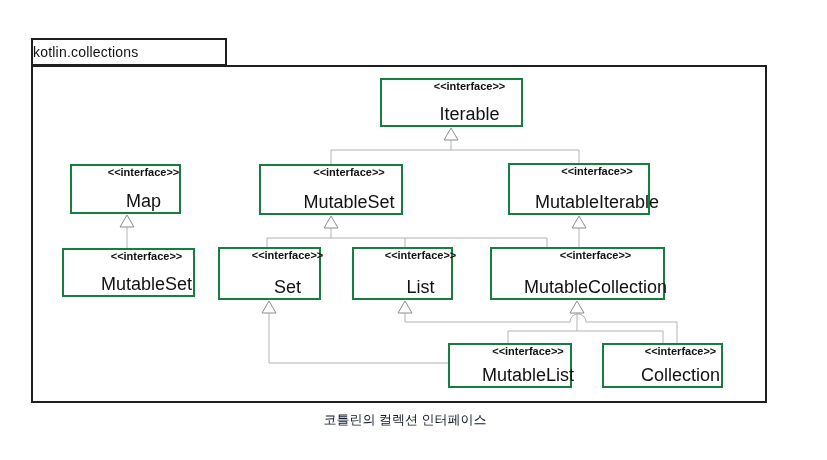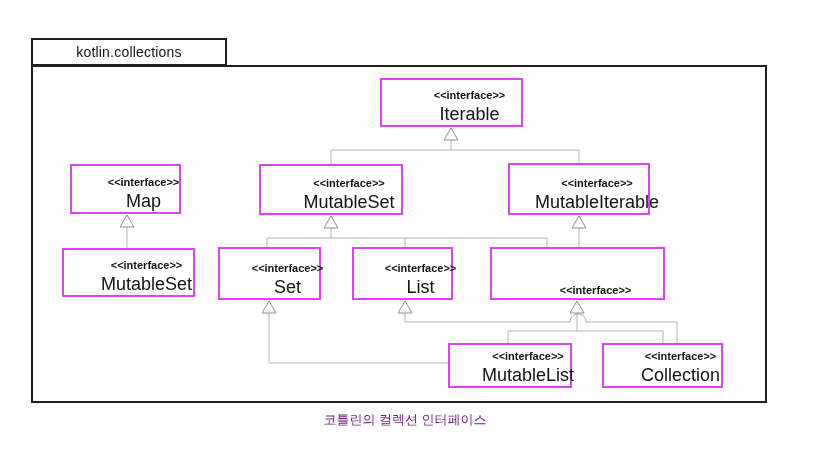--- a/index.html
+++ b/index.html
@@ -4,38 +4,38 @@
 <style>
   html,body{margin:0;padding:0;background:#ffffff;}
   body{
     width:827px;height:460px;position:relative;overflow:hidden;
     font-family:"Liberation Sans","DejaVu Sans",sans-serif;
     color:#111;
   }
   .pkg-tab{
     position:absolute;left:31px;top:38px;width:196px;height:28px;
     border:2px solid #1f1f1f;background:#fff;box-sizing:border-box;
-    display:flex;align-items:center;justify-content:center;
+    display:flex;align-items:center;justify-content:flex-start;
     font-size:14px;letter-spacing:.2px;z-index:3;
   }
   .pkg-body{
     position:absolute;left:31px;top:65px;width:736px;height:338px;
     border:2px solid #1f1f1f;background:#fff;box-sizing:border-box;z-index:1;
   }
   svg.wires{position:absolute;left:0;top:0;z-index:2;}
   .node{
-    position:absolute;box-sizing:border-box;border:2px solid #d946ef;background:#fff;
-    display:flex;flex-direction:column;align-items:center;justify-content:flex-end;
+    position:absolute;box-sizing:border-box;border:2px solid #15803d;background:#fff;
+    display:flex;flex-direction:column;align-items:center;justify-content:space-between;
     z-index:4;line-height:1.25;padding-left:36px;
   }
   .stereo{font-size:11px;font-weight:bold;white-space:nowrap;}
   .cname{font-size:18px;white-space:nowrap;}
   .caption{
     position:absolute;left:31px;top:411px;width:748px;text-align:center;
-    font-size:13px;color:#701a75;z-index:3;
+    font-size:13px;color:#0f172a;z-index:3;
   }
 </style>
 </head>
 <body>
 
 <div class="pkg-tab">
   <span>kotlin.collections</span>
 </div>
 <div class="pkg-body"></div>
 
@@ -97,20 +97,21 @@
   <div class="cname">Set</div>
 </div>
 
 <div class="node" style="left:352px;top:247px;width:101px;height:53px">
   <div class="stereo">&lt;&lt;interface&gt;&gt;</div>
   <div class="cname">List</div>
 </div>
 
 <div class="node" style="left:490px;top:247px;width:175px;height:53px">
   <div class="stereo">&lt;&lt;interface&gt;&gt;</div>
+  <div class="cname">MutableCollection</div>
 </div>
 
 <div class="node" style="left:448px;top:343px;width:124px;height:45px">
   <div class="stereo">&lt;&lt;interface&gt;&gt;</div>
   <div class="cname">MutableList</div>
 </div>
 
 <div class="node" style="left:602px;top:343px;width:121px;height:45px">
   <div class="stereo">&lt;&lt;interface&gt;&gt;</div>
   <div class="cname">Collection</div>

